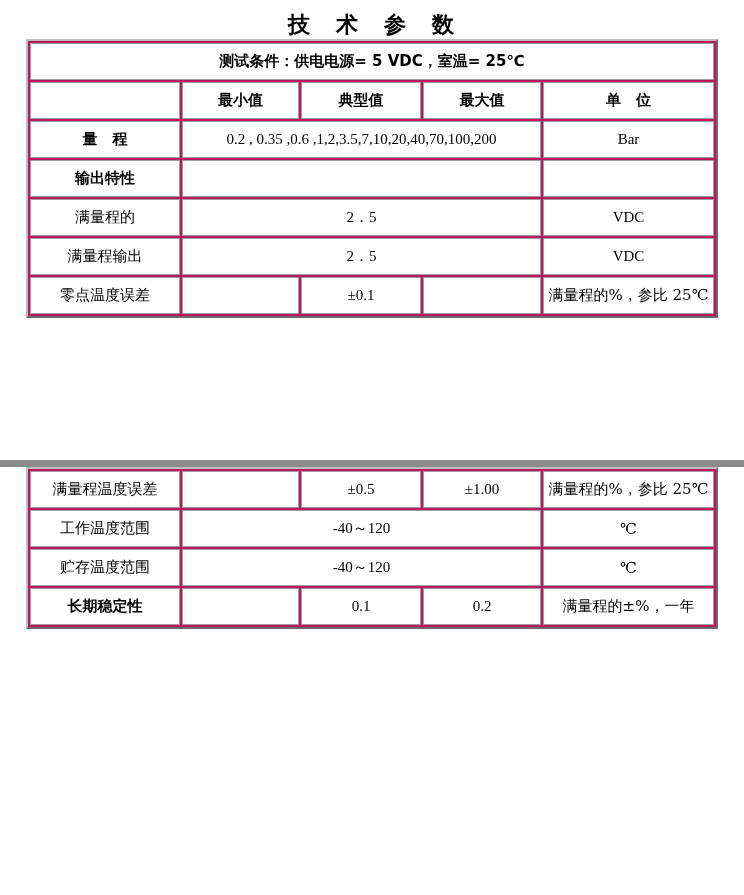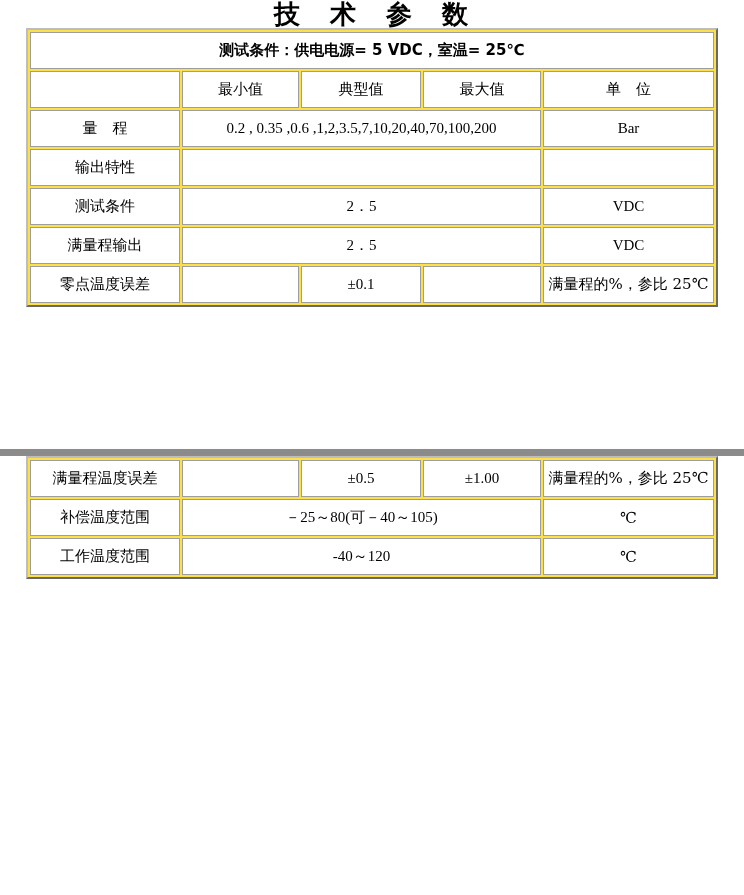--- a/index.html
+++ b/index.html
@@ -8,51 +8,52 @@
     background: #ffffff;
   }
   body {
     width: 744px;
     height: 895px;
     font-family: "DejaVu Sans", sans-serif;
     color: #000000;
     overflow: hidden;
   }
   .page-title {
+    padding-top: 11px;
     text-align: center;
-    font-size: 26px;
+    font-size: 22px;
     font-weight: bold;
     font-family: "DejaVu Sans", sans-serif;
     letter-spacing: 2px;
     line-height: 28px;
   }
   table.spec {
     width: 692px;
     margin: 0 auto;
     border-collapse: separate;
     border-spacing: 2px;
     table-layout: fixed;
     border: 2px outset #bdbdbd;
-    background: #fde047;
+    background: #be185d;
   }
   table.spec td {
     border: 1px solid #9e9e9e;
     height: 35px;
     text-align: center;
     vertical-align: middle;
     font-size: 15px;
     padding: 0 2px;
     white-space: nowrap;
     overflow: hidden;
     background: #ffffff;
   }
   .t1 { margin-top: 17px; }
   .t2 { margin-top: 117px; }
   .zh-serif { font-family: "DejaVu Serif", serif; font-weight: normal; }
-  .zh-bold  { font-family: "DejaVu Sans", sans-serif; font-weight: normal; }
+  .zh-bold  { font-family: "DejaVu Sans", sans-serif; font-weight: bold; }
   .num      { font-family: Liberation Serif, serif; font-weight: normal; }
   .cond     { font-family: "DejaVu Sans", sans-serif; font-weight: bold; font-size: 15px; }
   .divider-bar {
     margin-top: 142px;
     width: 744px;
     height: 7px;
     background: #8b8b8b;
   }
 </style>
 </head>
@@ -83,21 +84,21 @@
     <td class="zh-bold">量　程</td>
     <td colspan="3" class="num">0.2 , 0.35 ,0.6 ,1,2,3.5,7,10,20,40,70,100,200</td>
     <td class="num">Bar</td>
   </tr>
   <tr>
     <td class="zh-bold">输出特性</td>
     <td colspan="3"></td>
     <td></td>
   </tr>
   <tr>
-    <td class="zh-serif">测试条件</td>
+    <td class="zh-serif">满量程的</td>
     <td colspan="3" class="num">2．5</td>
     <td class="num">VDC</td>
   </tr>
   <tr>
     <td class="zh-serif">满量程输出</td>
     <td colspan="3" class="num">2．5</td>
     <td class="num">VDC</td>
   </tr>
   <tr>
     <td class="zh-serif">零点温度误差</td>
@@ -121,23 +122,30 @@
   </colgroup>
   <tbody>
       <tr>
     <td class="zh-serif">满量程温度误差</td>
     <td class="num"></td>
     <td class="num">±0.5</td>
     <td class="num">±1.00</td>
     <td class="zh-serif">满量程的%，参比 25℃</td>
   </tr>
   <tr>
-    <td class="zh-serif">补偿温度范围</td>
-    <td colspan="3" class="num">－25～80(可－40～105)</td>
+    <td class="zh-serif">工作温度范围</td>
+    <td colspan="3" class="num">-40～120</td>
     <td class="zh-serif">℃</td>
   </tr>
   <tr>
-    <td class="zh-serif">工作温度范围</td>
+    <td class="zh-serif">贮存温度范围</td>
     <td colspan="3" class="num">-40～120</td>
     <td class="zh-serif">℃</td>
+  </tr>
+  <tr>
+    <td class="zh-bold">长期稳定性</td>
+    <td class="num"></td>
+    <td class="num">0.1</td>
+    <td class="num">0.2</td>
+    <td class="zh-serif">满量程的±%，一年</td>
   </tr>
 </tbody>
   </table>
 
 </body></html>

